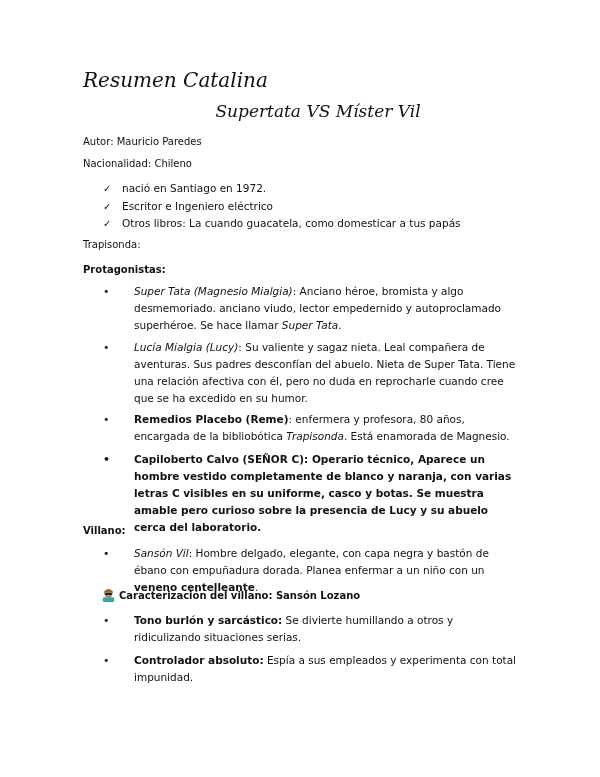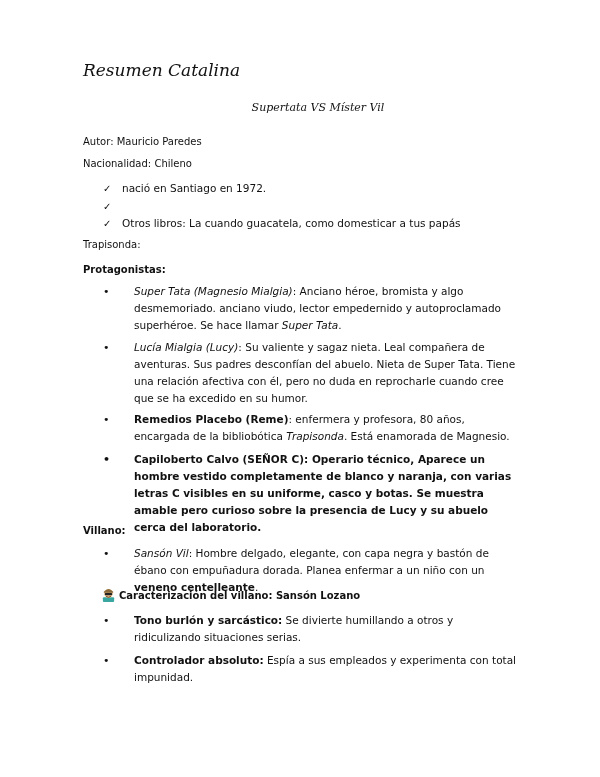--- a/index.html
+++ b/index.html
@@ -4,22 +4,22 @@
   <style>
     html, body { margin: 0; padding: 0; background: #ffffff; }
     body {
       width: 600px; height: 777px; position: relative; overflow: hidden;
       font-family: "DejaVu Sans", sans-serif; color: #111;
     }
     .page { position: absolute; left: 0; top: 0; width: 600px; height: 777px; }
     .script {
       font-family: "DejaVu Serif", serif; font-style: italic; color: #111;
     }
-    .doc-title { position: absolute; left: 83px; top: 60px; font-size: 17px; }
-    .doc-subtitle { position: absolute; left: 0; width: 600px; text-align: center; top: 101px; font-size: 11px; padding-left: 36px; box-sizing: border-box; }
+    .doc-title { position: absolute; left: 83px; top: 68px; font-size: 20px; }
+    .doc-subtitle { position: absolute; left: 0; width: 600px; text-align: center; top: 101px; font-size: 17px; padding-left: 36px; box-sizing: border-box; }
     .line { position: absolute; left: 83px; font-size: 10px; line-height: 17px; white-space: nowrap; }
     .check-list { position: absolute; left: 103px; top: 180px; margin: 0; padding: 0; list-style: none; font-size: 10.5px; line-height: 17.5px; }
     .check-list li { display: flex; align-items: baseline; }
     .check { width: 19px; display: inline-block; font-size: 10px; }
     .bold { font-weight: bold; }
     .ital { font-style: italic; }
     .bullet-block { position: absolute; left: 103px; width: 420px; font-size: 10.5px; line-height: 17px; }
     .bullet-block .dot { position: absolute; left: 0; top: 0; width: 17px; font-size: 11px; }
     .bullet-block .txt { margin-left: 31px; display: block; }
     .emoji { display: inline-block; width: 15px; height: 15px; vertical-align: -3px; margin-right: 3px; }
@@ -35,20 +35,21 @@
   <div class="line" style="top:133px;">Autor: Mauricio Paredes</div>
   <div class="line" style="top:155px;">Nacionalidad: Chileno</div>
 
   <ul class="check-list">
     <li>
       <span class="check">✓</span>
       <span>nació en Santiago en 1972.</span>
     </li>
     <li>
       <span class="check">✓</span>
+      <span>Escritor e Ingeniero eléctrico</span>
     </li>
     <li>
       <span class="check">✓</span>
       <span>Otros libros: La cuando guacatela, como domesticar a tus papás</span>
     </li>
   </ul>
 
   <div class="line" style="top:236px;">Trapisonda:</div>
   <div class="line bold" style="top:261px;">Protagonistas:</div>
 

